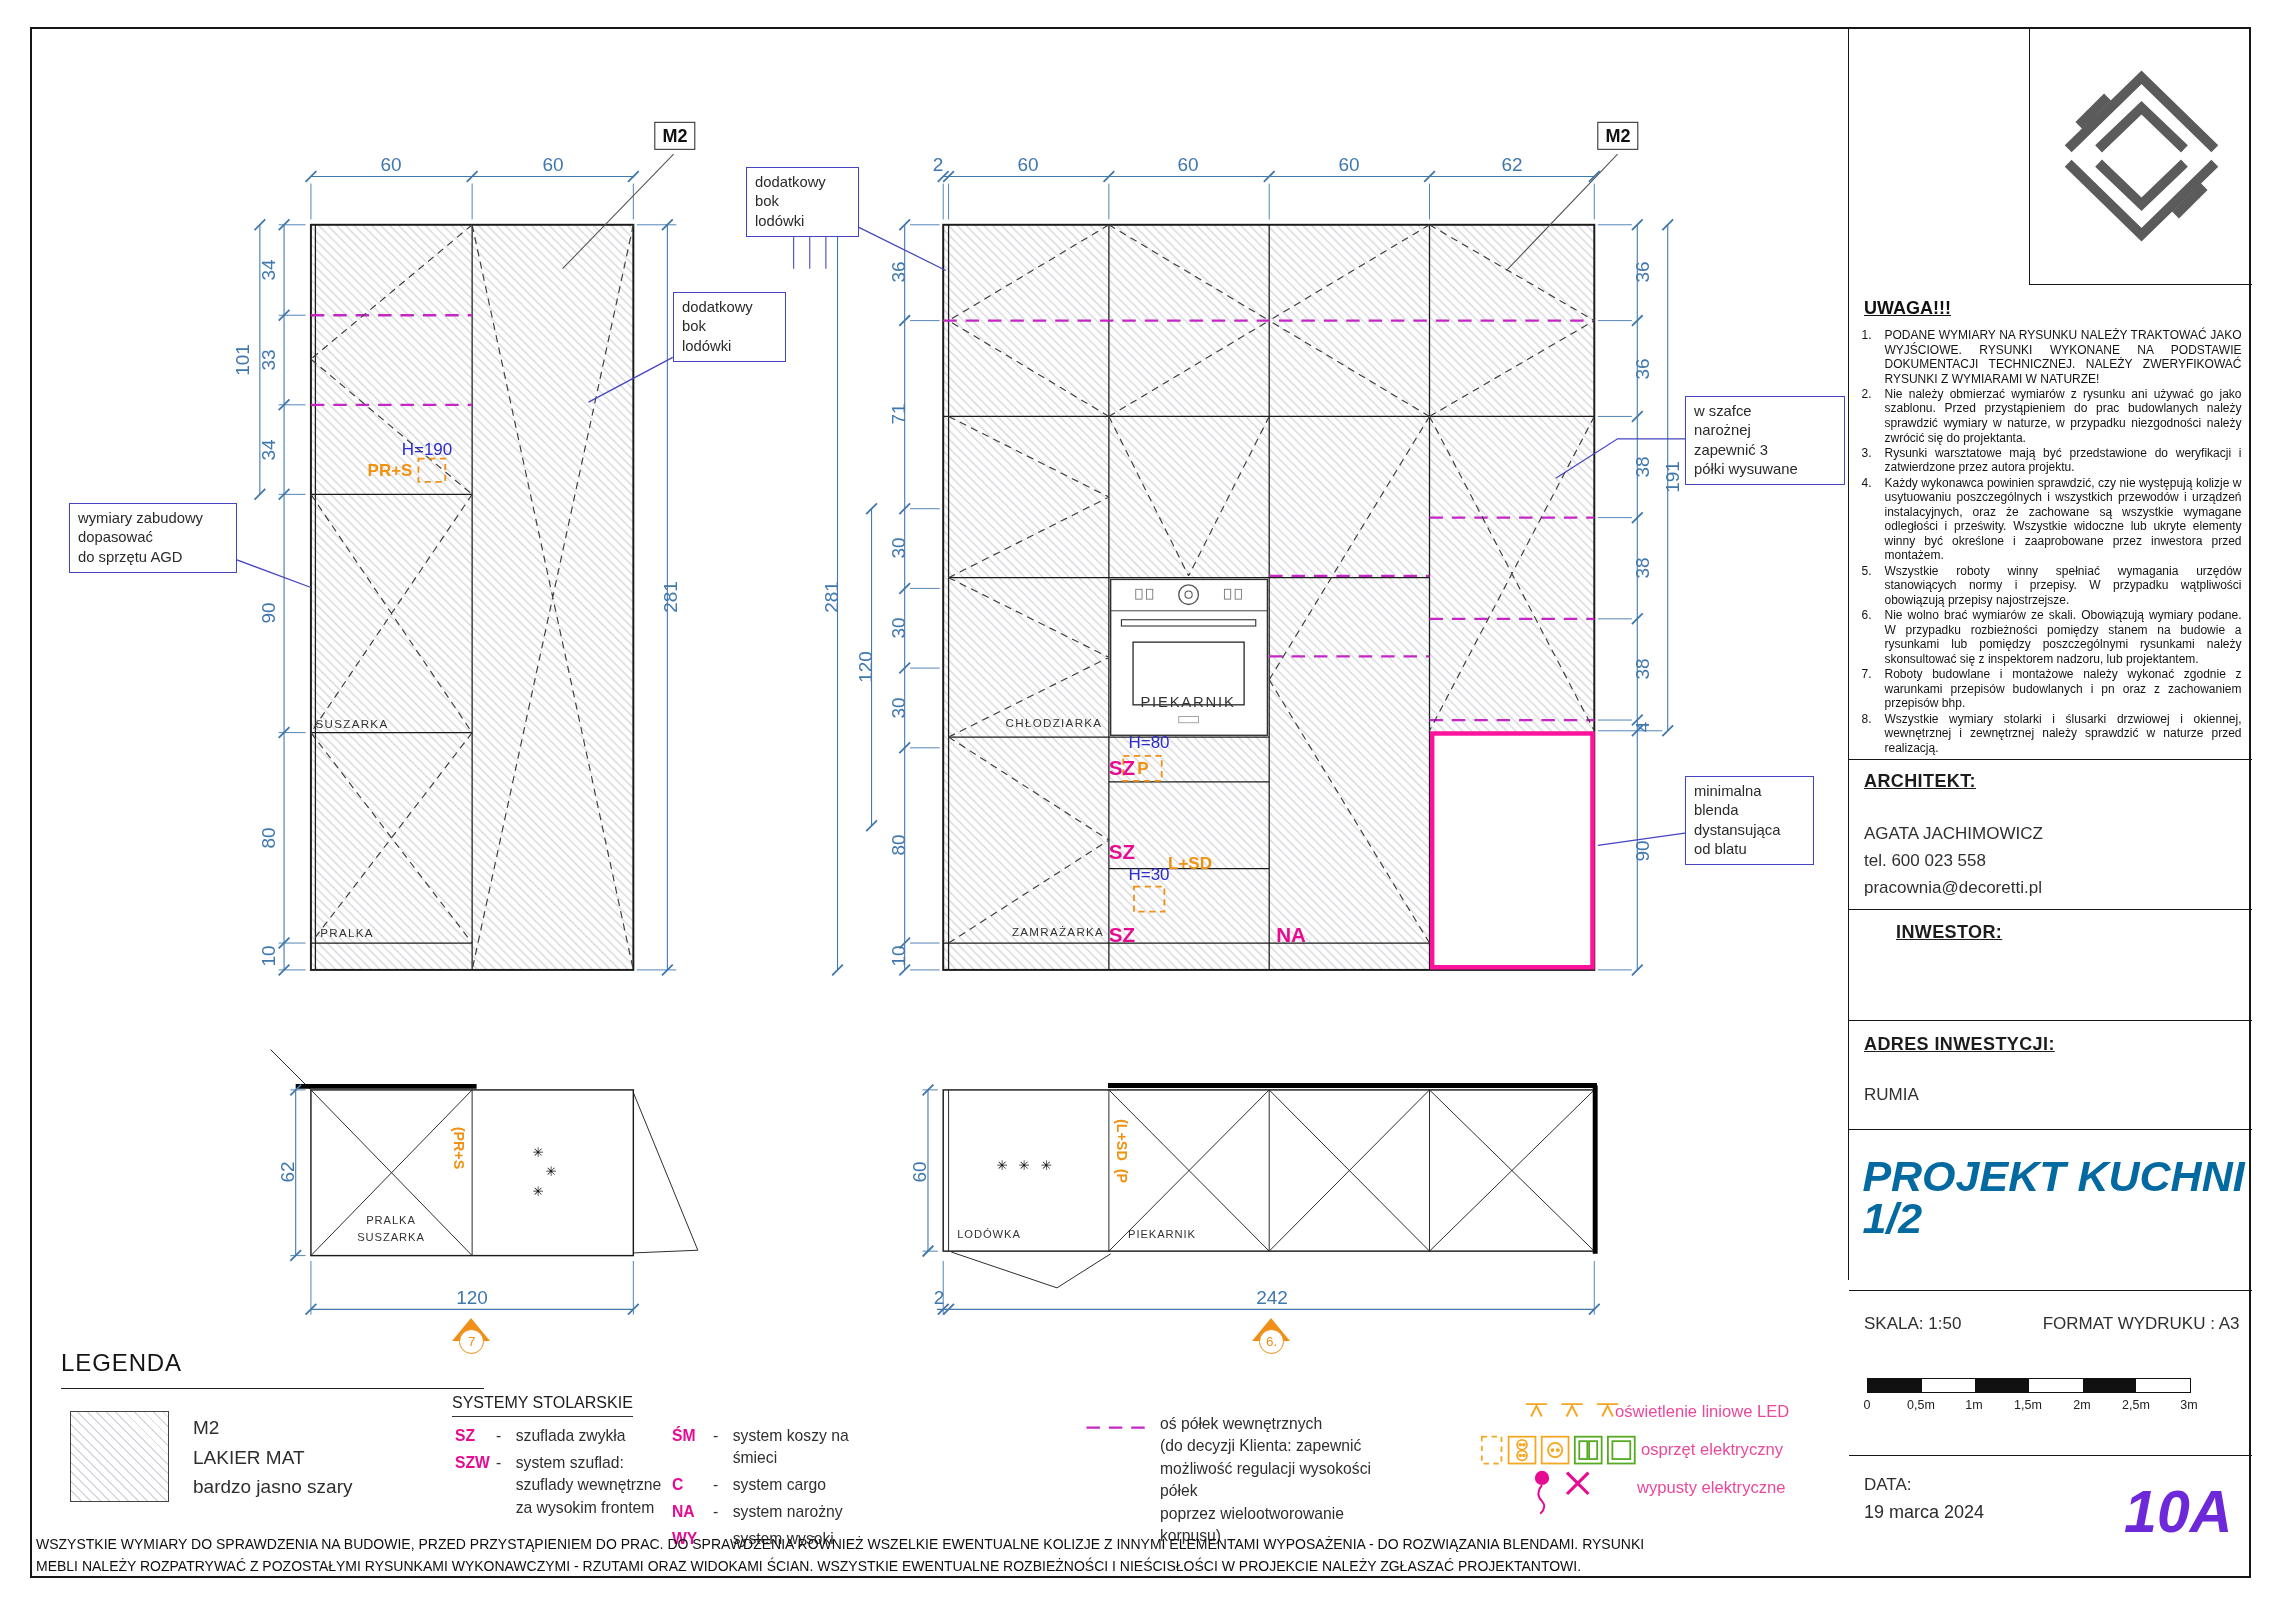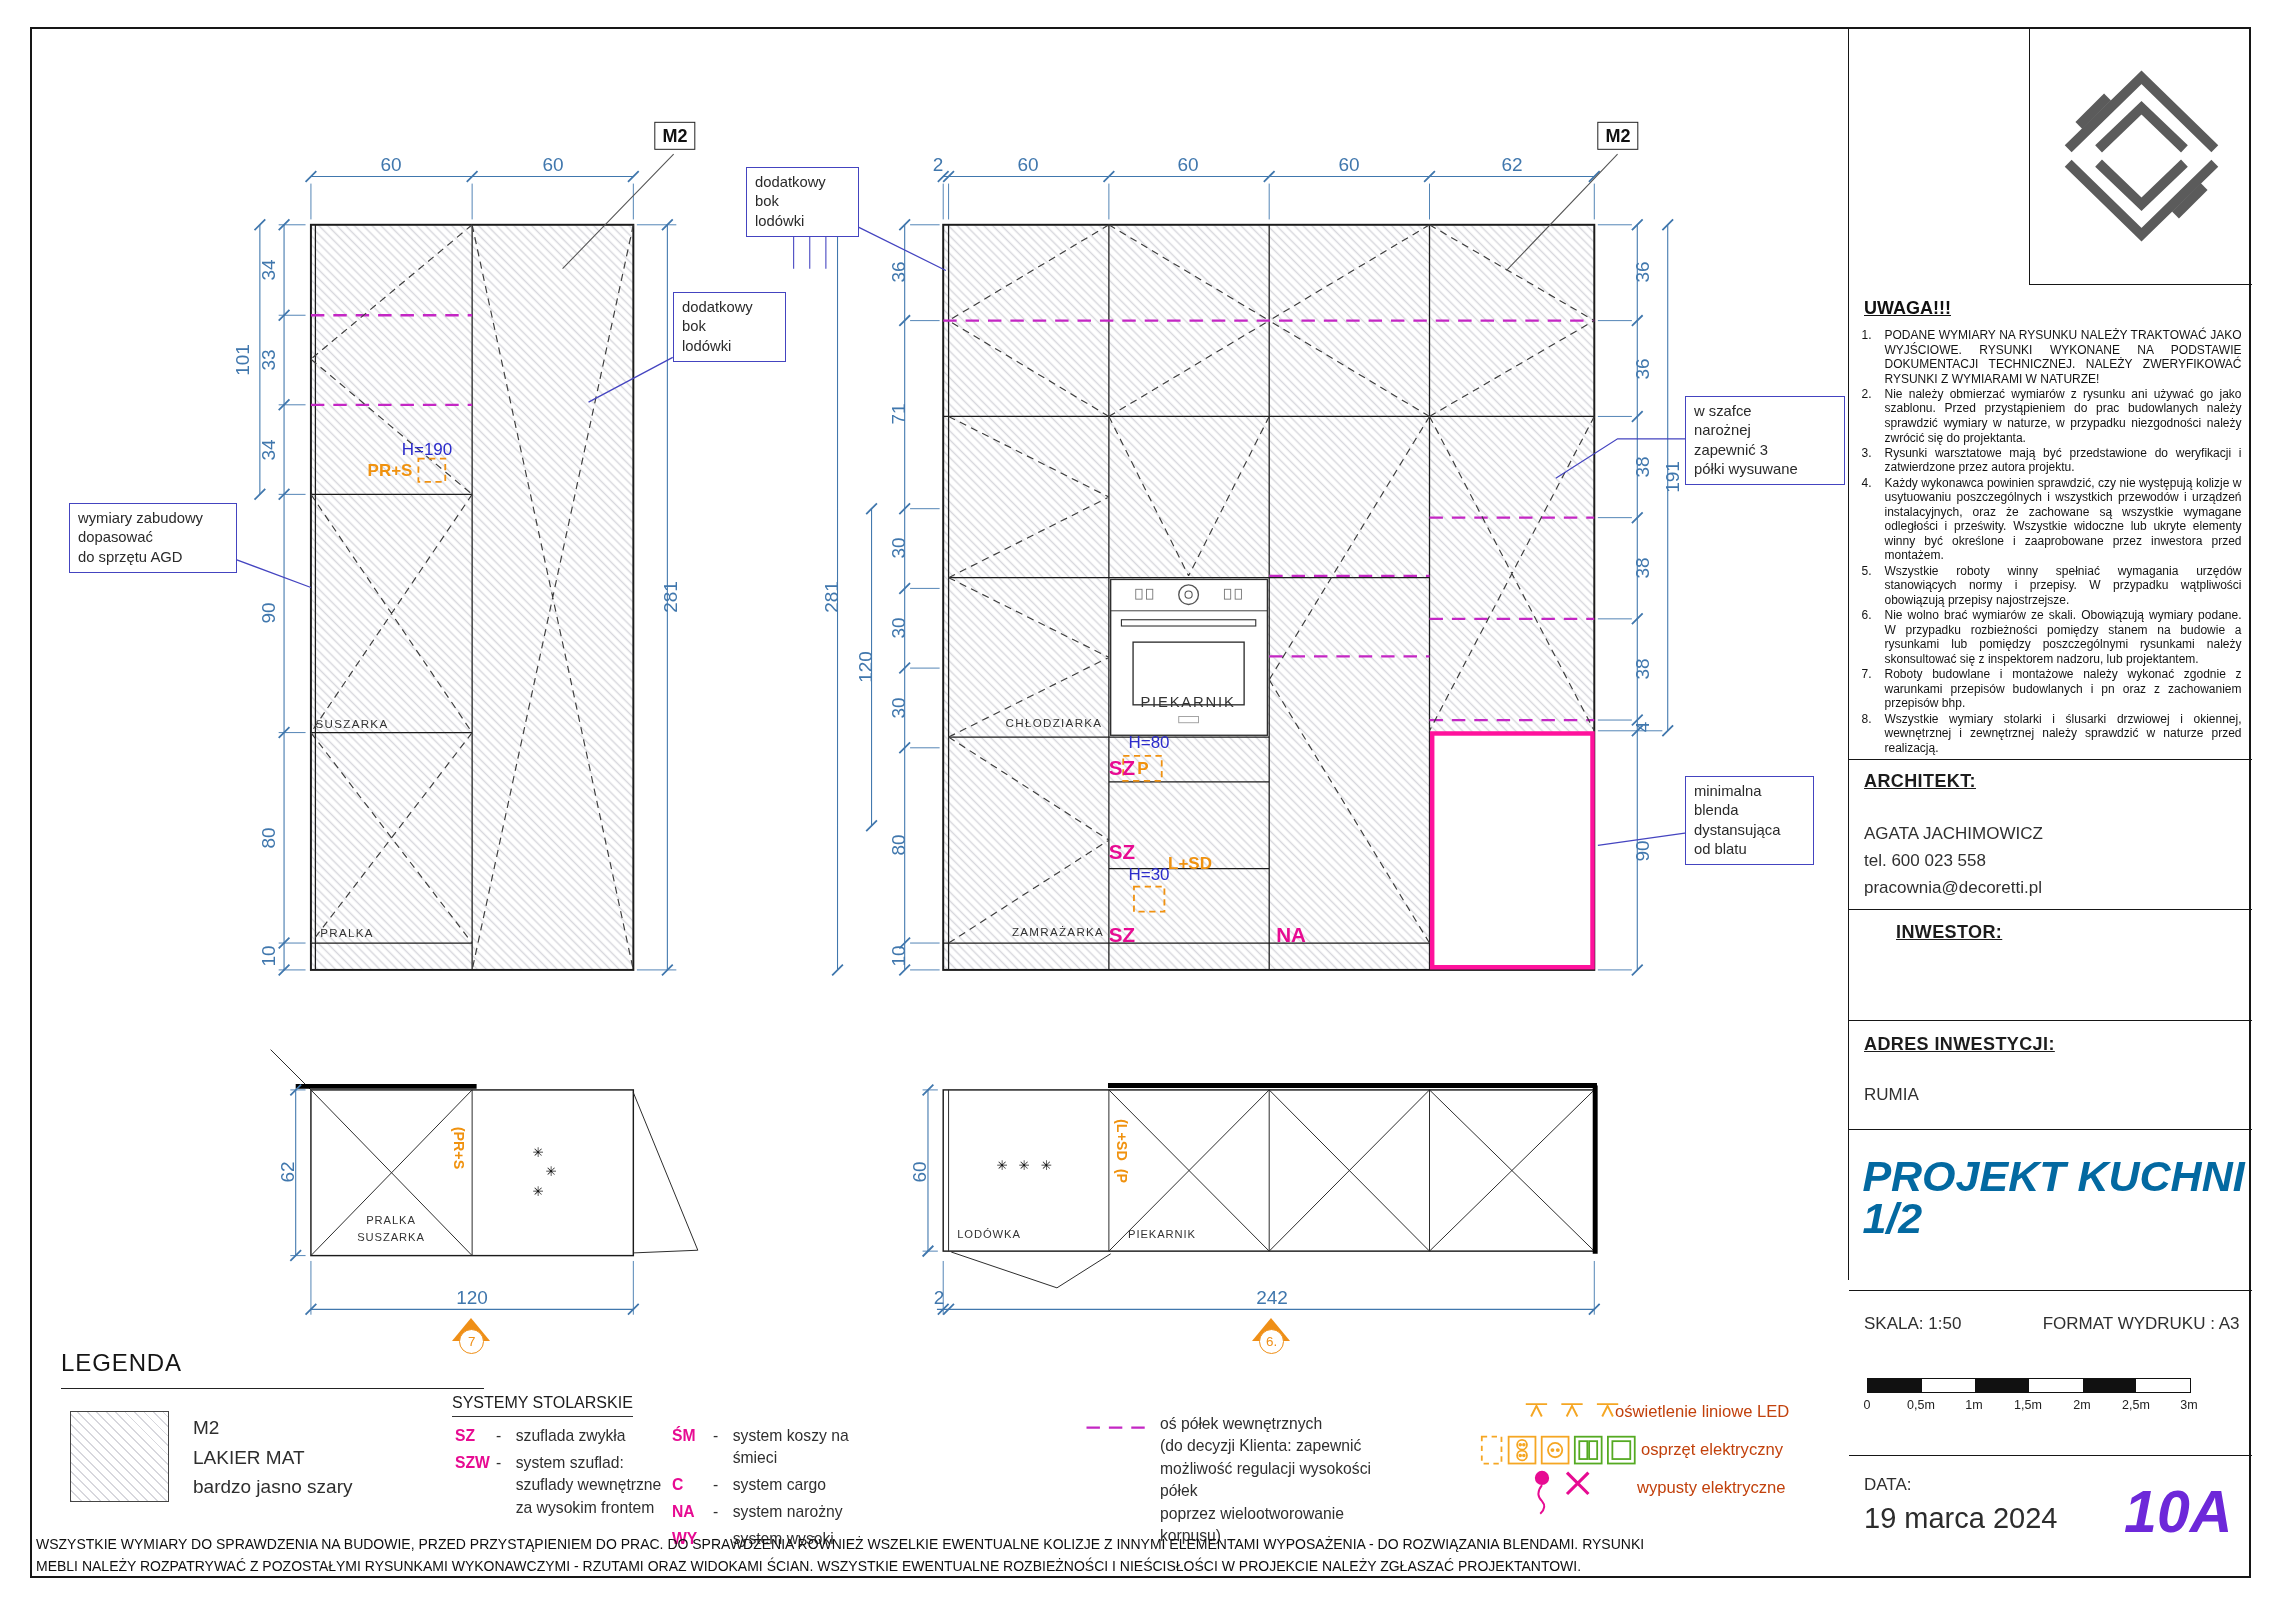--- a/index.html
+++ b/index.html
@@ -55,21 +55,21 @@
     background:repeating-linear-gradient(45deg,#d7d7dd 0 1.3px,rgba(0,0,0,0) 1.3px 6.7px);}
   #material{position:absolute;left:193px;top:1413px;font-size:19px;line-height:29.6px;color:#2e2e2e;white-space:pre-line;}
   #sys-h{position:absolute;left:452px;top:1394px;font-size:16px;color:#1c1c1c;border-bottom:1.8px solid #333;padding-bottom:3.6px;}
   .sys-col{position:absolute;top:1425px;width:215px;}
   #sys-col1{left:455px;} #sys-col2{left:672px;}
   .sys-item{display:flex;font-size:15.7px;line-height:22.4px;color:#2f2f2f;margin-bottom:4.5px;}
   .sys-abbr{width:41px;flex:0 0 41px;font-weight:bold;color:#e70b92;}
   .sys-dash{width:19.7px;flex:0 0 19.7px;}
   .sys-desc{white-space:pre-line;}
   #shelfaxis{position:absolute;left:1160px;top:1413px;width:233px;font-size:15.7px;line-height:22.4px;color:#2f2f2f;white-space:pre-line;}
-  .el-label{position:absolute;font-size:16.6px;color:#c2410c;}
+  .el-label{position:absolute;font-size:16.6px;color:#ec4899;}
   #disclaimer{position:absolute;left:36px;top:1533px;width:1802px;font-size:14px;line-height:22.4px;color:#0f0f0f;white-space:nowrap;}
   .plan-marker{position:absolute;width:39px;height:41px;}
   .pm-tri{position:absolute;left:0;top:0;width:0;height:0;border-left:19.7px solid rgba(0,0,0,0);border-right:19.7px solid rgba(0,0,0,0);border-bottom:23px solid #ef8f17;}
   .pm-circ{position:absolute;left:7.2px;top:10.7px;width:23px;height:23px;border-radius:50%;background:#fff;border:1.8px solid #ef8f17;color:#ef8f17;font-size:13.4px;display:flex;align-items:center;justify-content:center;}
 </style>
 </head>
 <body>
 
 <div id="sheet">
 
@@ -459,21 +459,21 @@
           <span style="left: 54px;">0,5m</span>
           <span style="left: 107px;">1m</span>
           <span style="left: 161px;">1,5m</span>
           <span style="left: 215px;">2m</span>
           <span style="left: 269px;">2,5m</span>
           <span style="left: 322px;">3m</span>
         </div>
     </div>
     <div id="datasec" class="tb-sec">
       <div class="tb-pad tb-line" style="top:19.7px;">DATA:</div>
-      <div class="tb-pad" style="top:47px;font-size:29px;color:#2c2c2c;">19 marca 2024</div>
+      <div class="tb-pad" style="top:47px;font-size:18px;color:#2c2c2c;">19 marca 2024</div>
       <div id="sheetno">10A</div>
     </div>
   </div>
 
 <div class="plan-marker" style="left: 452px; top: 1318px;">
       <div class="pm-tri"></div>
       <div class="pm-circ">7</div>
     </div>
     <div class="plan-marker" style="left: 1252px; top: 1318px;">
       <div class="pm-tri"></div>

